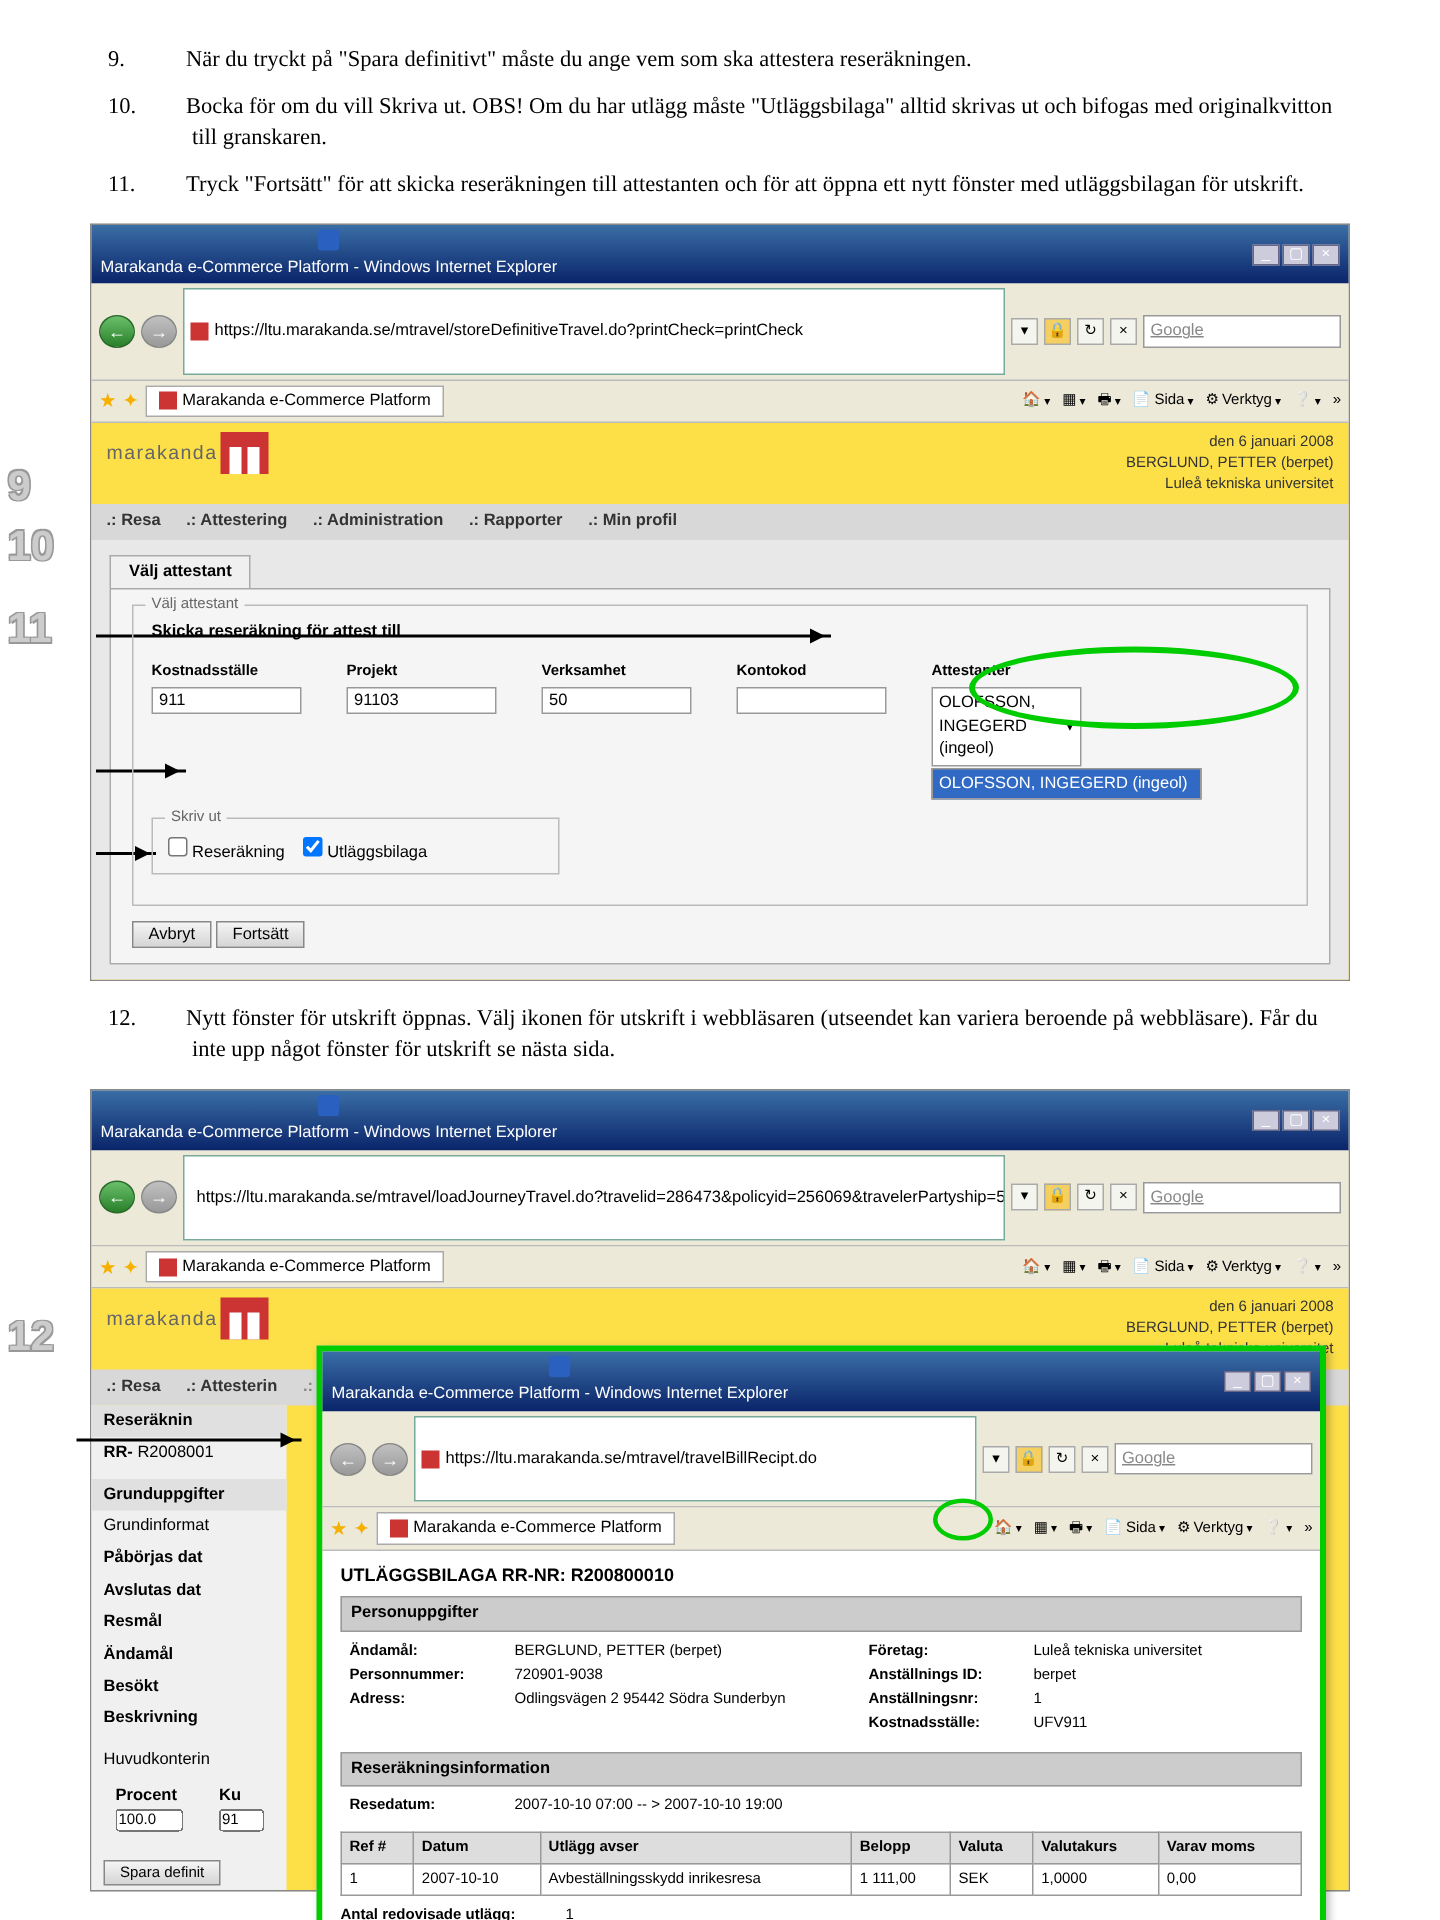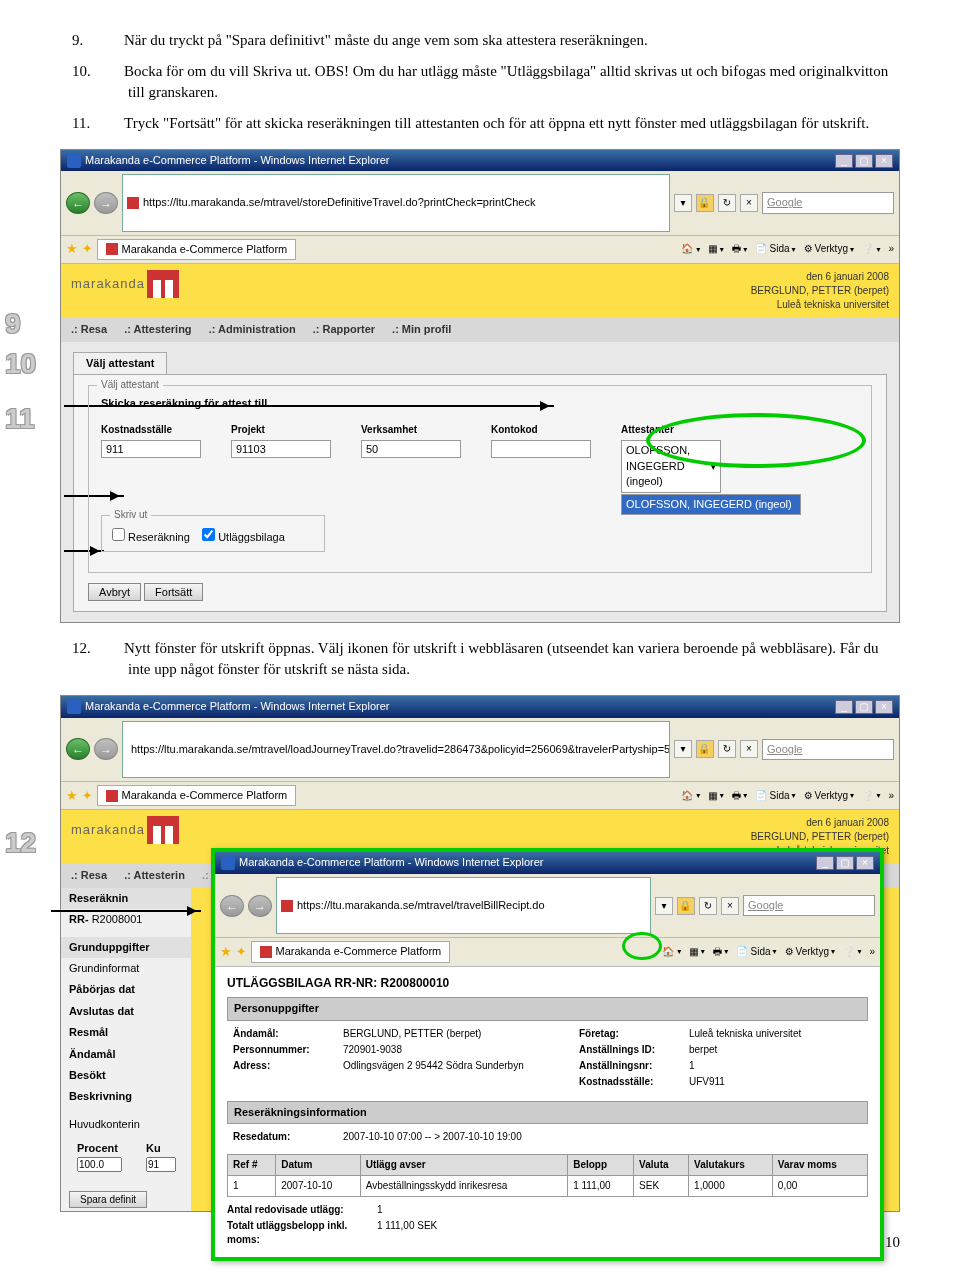--- a/index.html
+++ b/index.html
@@ -3,21 +3,21 @@
 <meta charset="utf-8">
 <style>
   * { box-sizing: border-box; margin: 0; padding: 0; }
   body { font-family: "Times New Roman", serif; background: #fff; color: #000; width: 960px; margin: 0 auto; padding: 20px 60px; font-size: 15px; line-height: 1.4; }
   .instruction { margin: 10px 0 10px 40px; text-indent: -28px; padding-left: 28px; }
   .instruction-num { display: inline-block; width: 24px; }
   .screenshot-container { position: relative; margin: 15px 0; }
   .bubble-num { position: absolute; left: -55px; font-family: Arial, sans-serif; font-size: 28px; font-weight: bold; color: #ccc; text-shadow: 1px 1px 0 #999, -1px -1px 0 #999, 1px -1px 0 #999, -1px 1px 0 #999; }
   .ie-window { border: 1px solid #888; background: #ece9d8; font-family: Tahoma, Arial, sans-serif; font-size: 11px; }
   .ie-titlebar { background: linear-gradient(to bottom, #3a6ea5, #0a246a); color: #fff; padding: 3px 6px; display: flex; justify-content: space-between; align-items: center; }
-  .ie-title { display: flex; align-items: center; gap: 4px; }
+  .ie-title { display: flex; align-items: center; gap: 4px; flex-direction: column; }
   .ie-icon { width: 14px; height: 14px; background: #2a60c0; border-radius: 2px; display: inline-block; }
   .win-btns { display: flex; gap: 2px; }
   .win-btn { width: 18px; height: 14px; background: #ccd; border: 1px solid #668; font-size: 10px; text-align: center; line-height: 12px; }
   .ie-navbar { display: flex; align-items: center; gap: 4px; padding: 3px 5px; background: #ece9d8; border-bottom: 1px solid #bbb; }
   .nav-arrow { width: 24px; height: 22px; border-radius: 50%; background: linear-gradient(#6ac06a, #2a802a); border: 1px solid #2a6a2a; color: #fff; text-align: center; line-height: 20px; font-size: 12px; }
   .nav-arrow.fwd { background: linear-gradient(#c0c0c0, #999); border-color: #888; }
   .addr-box { flex: 1; background: #fff; border: 1px solid #7a9; padding: 20px 4px; display: flex; align-items: center; gap: 4px; overflow: hidden; white-space: nowrap; }
   .addr-icon { width: 12px; height: 12px; background: #c33; display: inline-block; }
   .mini-btn { width: 18px; height: 18px; border: 1px solid #aaa; background: #f5f5f0; font-size: 10px; text-align: center; line-height: 16px; }
   .yellow-btn { background: #f5d060; }
@@ -169,41 +169,41 @@
               <div class="col"><label>Kontokod</label><input value="" style=""></div>
               <div class="col">
                 <label>Attestanter</label>
                 <div class="select select-wide">
                     <span>OLOFSSON, INGEGERD (ingeol)</span>
                     <span>▾</span>
                   </div>
                 <div class="select-option">OLOFSSON, INGEGERD (ingeol)</div>
               </div>
             </div>
-            <div class="fieldset" style="width:224px; padding:6px 10px">
+            <div class="fieldset" style="width:272px; margin-top:12px; padding:6px 10px">
               <div class="fieldset-legend">Skriv ut</div>
               <div class="checkbox-row">
                 <input type="checkbox" style=""> <span>Reseräkning</span>
                 &nbsp;&nbsp;
                 <input type="checkbox" checked="" style=""> <span>Utläggsbilaga</span>
               </div>
             </div>
           </div>
           <button class="btn-grey">Avbryt</button>
           <button class="btn-grey">Fortsätt</button>
         </div>
       </div>
     </div>
   </div>
 </div>
 
 <p class="instruction"><span class="instruction-num">12.</span><span>Nytt fönster för utskrift öppnas. Välj ikonen för utskrift i webbläsaren (utseendet kan variera beroende på webbläsare). Får du inte upp något fönster för utskrift se nästa sida.</span></p>
 
 <div class="screenshot-container">
-  <div class="bubble-num" style="top:128px">12</div>
+  <div class="bubble-num" style="top:145px">12</div>
 
   <div class="ie-window">
     <div class="ie-titlebar">
       <div class="ie-title">
           <span class="ie-icon"></span>
           <span>Marakanda e-Commerce Platform - Windows Internet Explorer</span>
         </div>
       <div class="win-btns">
         <div class="win-btn">_</div>
         <div class="win-btn">▢</div>

